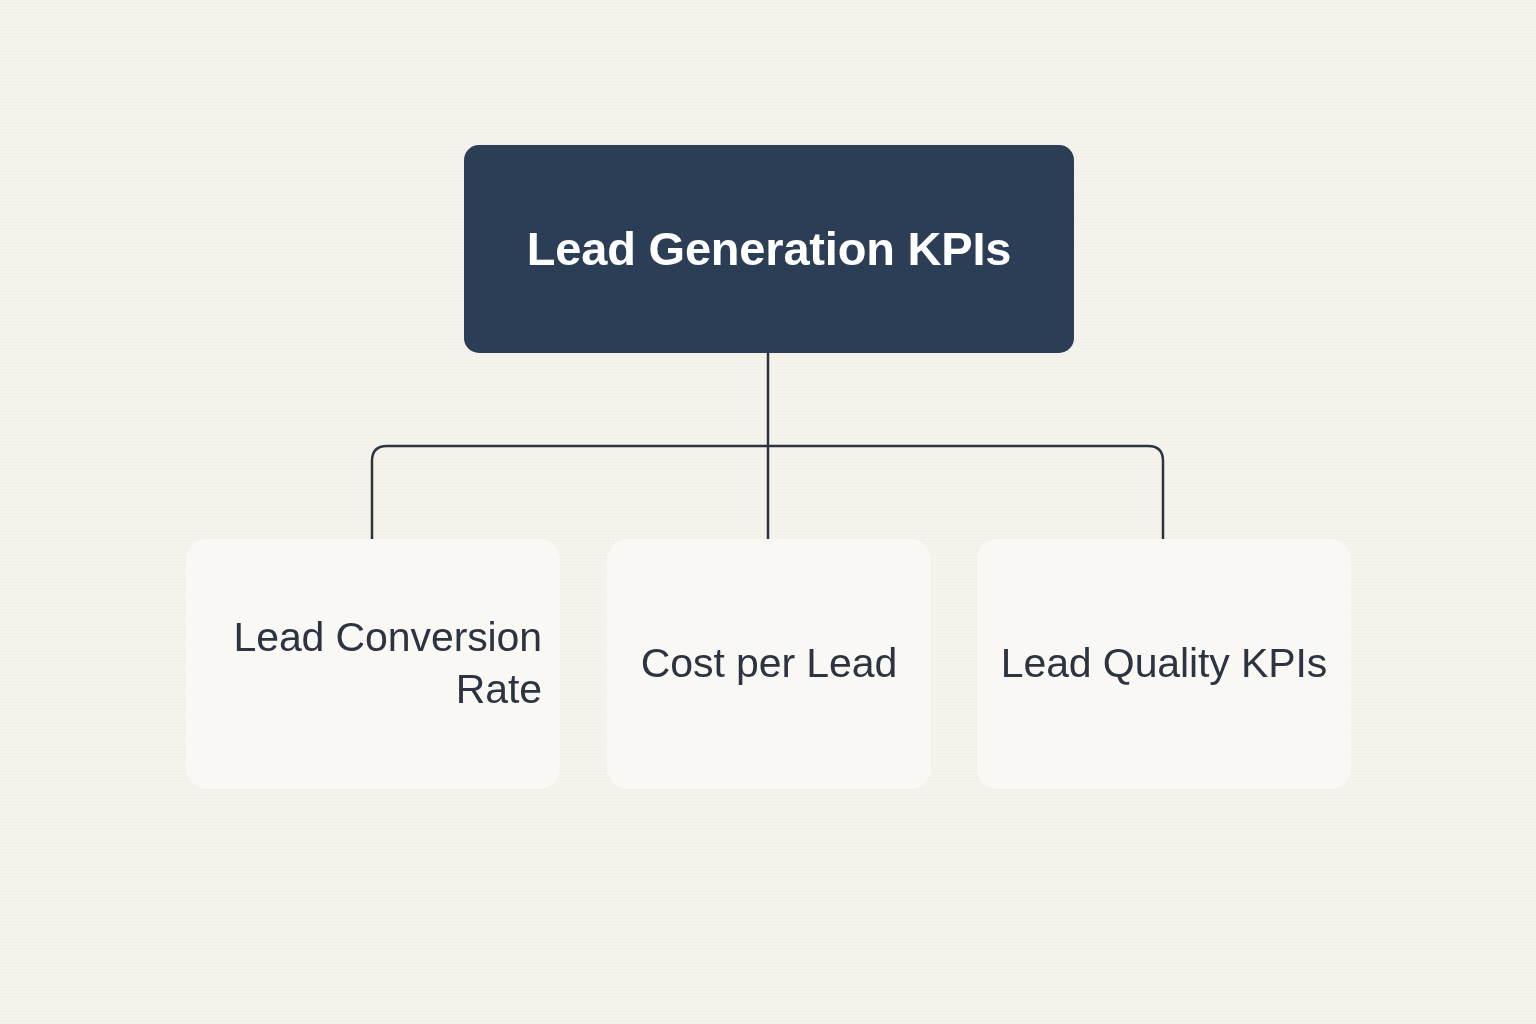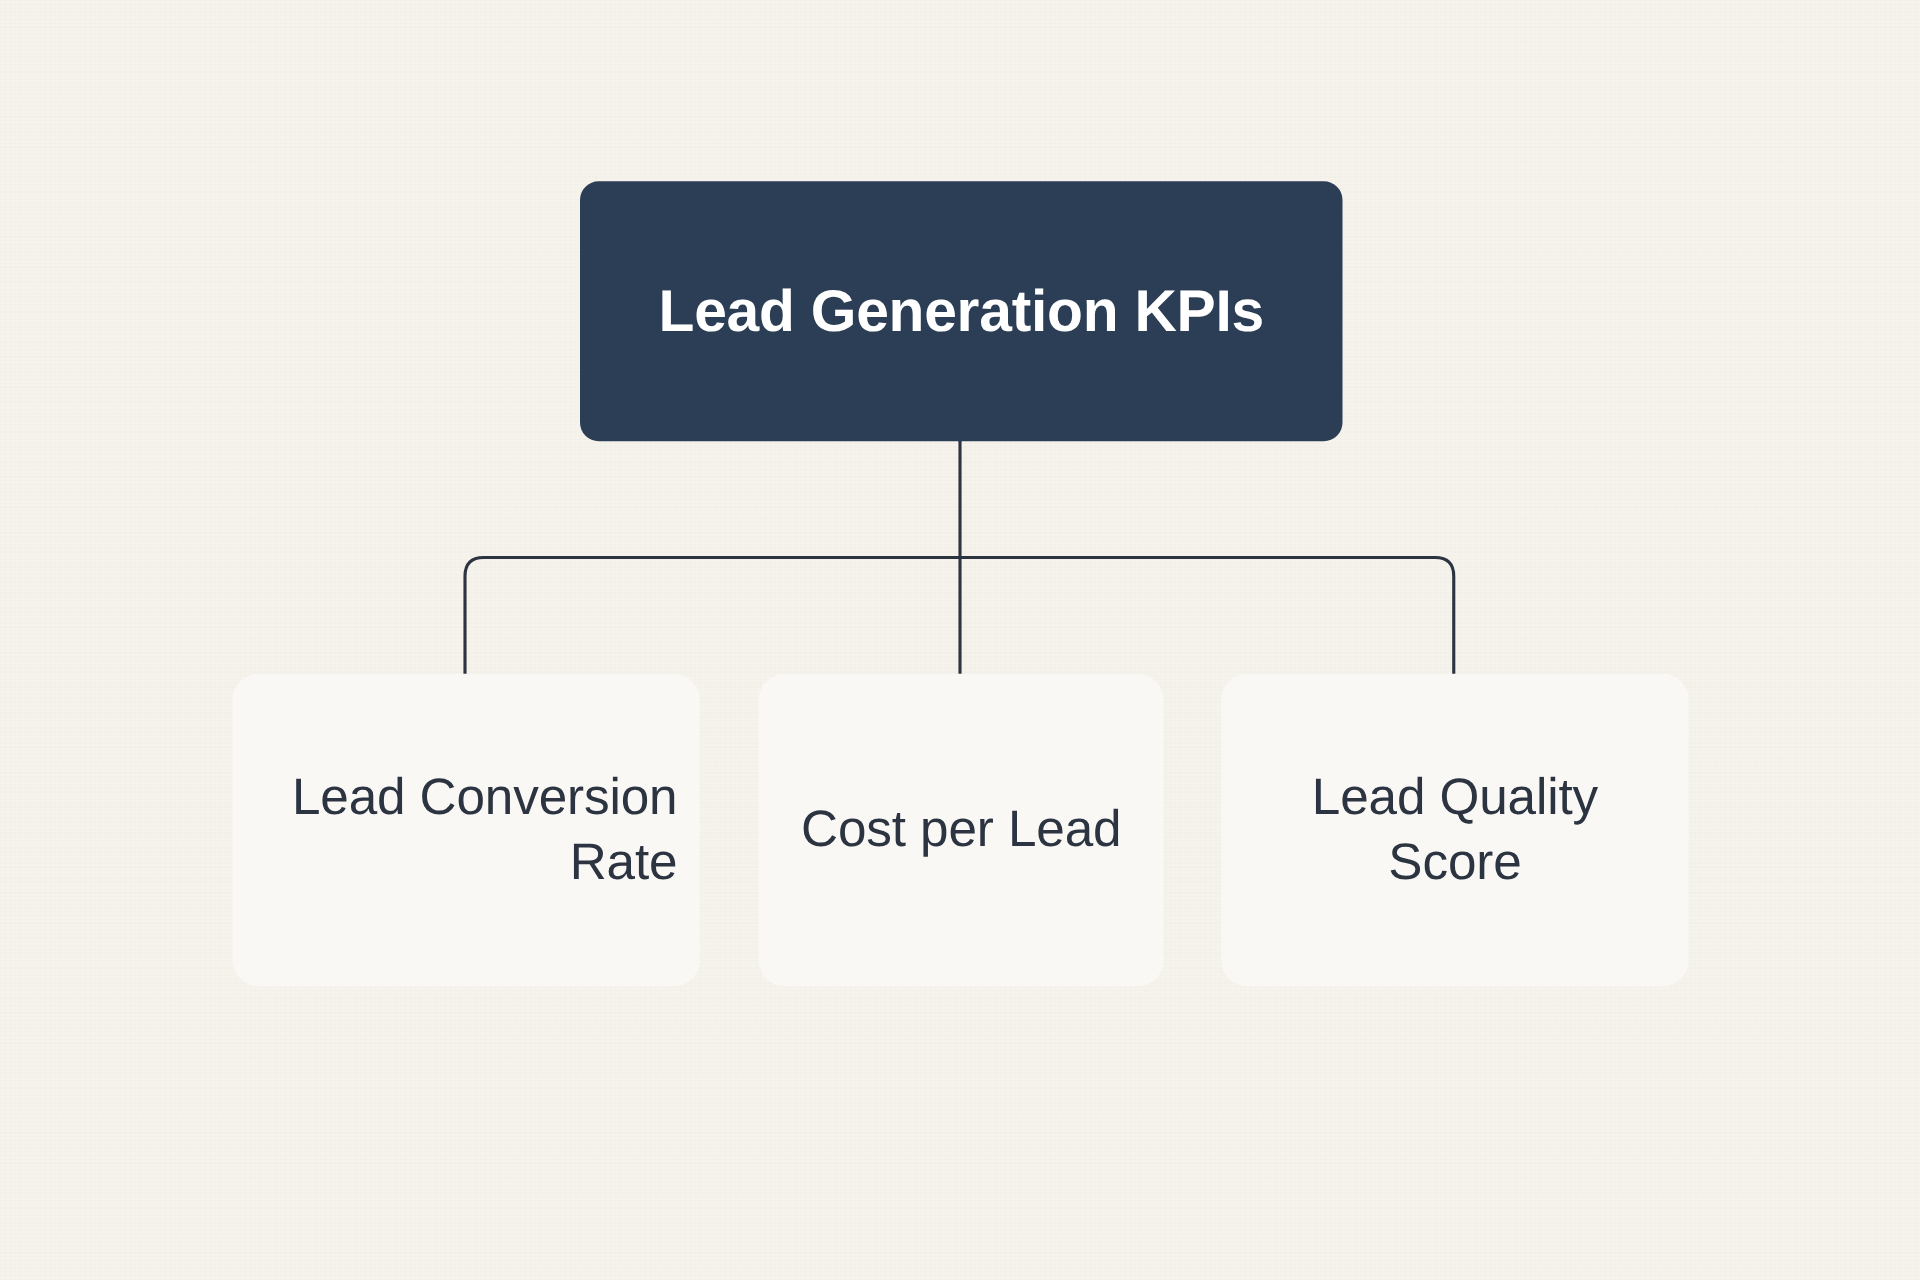--- a/index.html
+++ b/index.html
@@ -116,16 +116,16 @@
 
   <div class="node node-child node-child-1">
     <div class="node-label">Lead Conversion Rate</div>
   </div>
 
   <div class="node node-child node-child-2">
     <div class="node-label">Cost per Lead</div>
   </div>
 
   <div class="node node-child node-child-3">
-    <div class="node-label">Lead Quality Score</div>
+    <div class="node-label">Lead Quality KPIs</div>
   </div>
 
 </div>
 
 </body></html>

